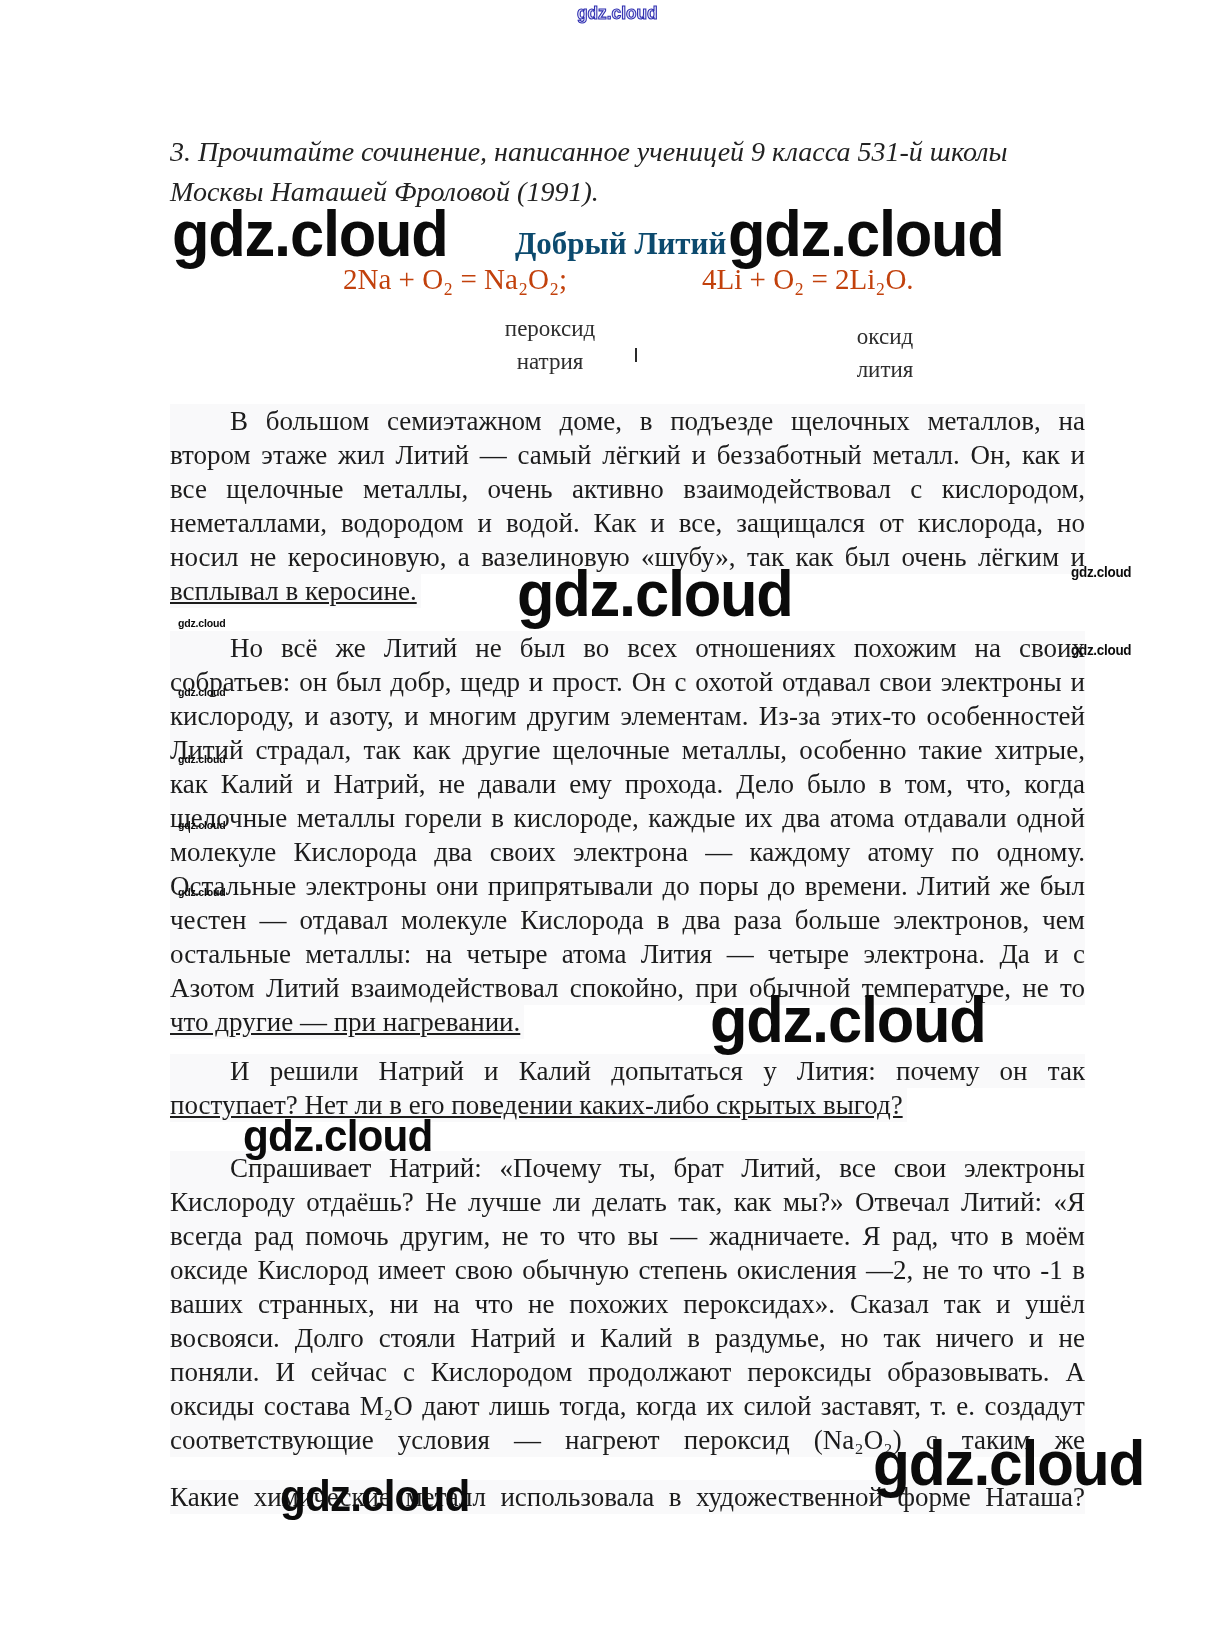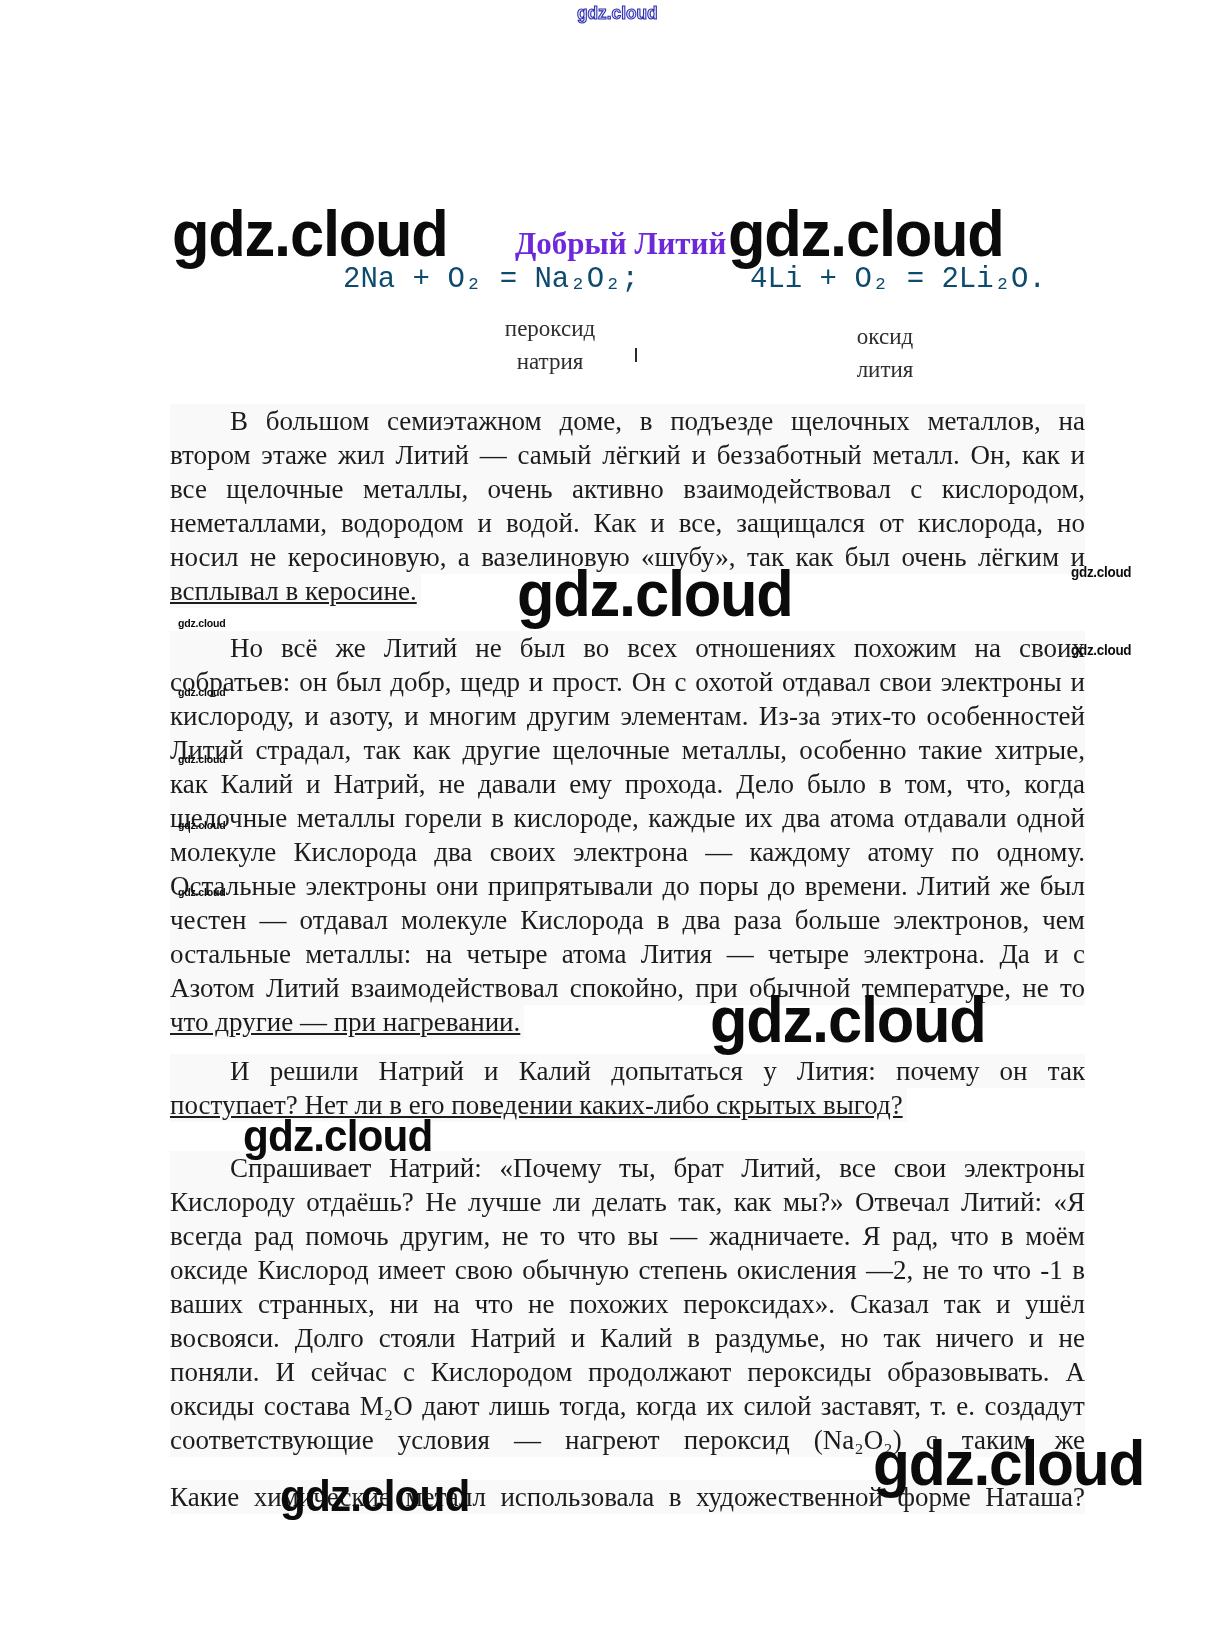--- a/index.html
+++ b/index.html
@@ -35,30 +35,30 @@
   .instruction {
     position:absolute; left:170px; top:132px; width:930px;
     font-style:italic; font-size:28px; line-height:40px;
     color:#222;
   }
 
   
   .essay-title {
     position:absolute; left:515px; top:228px;
     font-size:31px; font-weight:bold; line-height:1;
-    color:#6d28d9; white-space:nowrap;
+    color:#0c4a6e; white-space:nowrap;
   }
 
   
   .eq {
     position:absolute; top:265px;
-    font-size:29px; line-height:1; color:#0c4a6e; white-space:nowrap;font-family:Liberation Mono, monospace;
+    font-size:29px; line-height:1; color:#c2410c; white-space:nowrap;
   }
   .eq1 { left:343px; }
-  .eq2 { left:750px;text-align:center; }
+  .eq2 { left:702px;text-align:center; }
   .cap {
     position:absolute; top:312px; width:160px;
     font-size:23px; line-height:33px; text-align:center; color:#2e2e2e;
   }
   .cap1 { left:470px; }
   .cap2 { left:805px;margin-top:8px; }
   .tick {
     position:absolute; left:635px; top:348px;
     width:2px; height:14px; background:#2a2a2a;
   }
@@ -97,20 +97,24 @@
       <span class="wm solid" data-name="watermark-text" style="left: 178px; top: 687px; font-size: 11px; font-weight: 600;">gdz.cloud</span>
       <span class="wm solid" data-name="watermark-text" style="left: 178px; top: 754px; font-size: 11px; font-weight: 600;">gdz.cloud</span>
       <span class="wm solid" data-name="watermark-text" style="left: 178px; top: 820px; font-size: 11px; font-weight: 600;">gdz.cloud</span>
       <span class="wm solid" data-name="watermark-text" style="left: 178px; top: 887px; font-size: 11px; font-weight: 600;">gdz.cloud</span>
       <span class="wm solid" data-name="watermark-text" style="left: 710px; top: 988px; font-size: 64px; font-weight: 600;">gdz.cloud</span>
       <span class="wm solid" data-name="watermark-text" style="left: 243px; top: 1114px; font-size: 44px; font-weight: 600;">gdz.cloud</span>
       <span class="wm solid" data-name="watermark-text" style="left: 280px; top: 1474px; font-size: 44px; font-weight: 600;">gdz.cloud</span>
       <span class="wm solid" data-name="watermark-text" style="left: 873px; top: 1432px; font-size: 63px; font-weight: 600;">gdz.cloud</span>
     </div>
 
+  <div class="instruction" data-name="exercise-instruction">
+    <div data-name="instruction-line">3. Прочитайте сочинение, написанное ученицей 9 класса 531-й школы</div>
+    <div data-name="instruction-line">Москвы Наташей Фроловой (1991).</div>
+  </div>
 
   <div class="essay-title" data-name="essay-title">Добрый Литий</div>
 
   <div class="eq eq1" data-name="chemical-equation-sodium">2Na + O₂ = Na₂O₂;</div>
   <div class="eq eq2" data-name="chemical-equation-lithium">4Li + O₂ = 2Li₂O.</div>
 
   <div class="cap cap1" data-name="equation-caption-sodium-peroxide">
     <div data-name="caption-line">пероксид</div>
     <div data-name="caption-line">натрия</div>
   </div>

